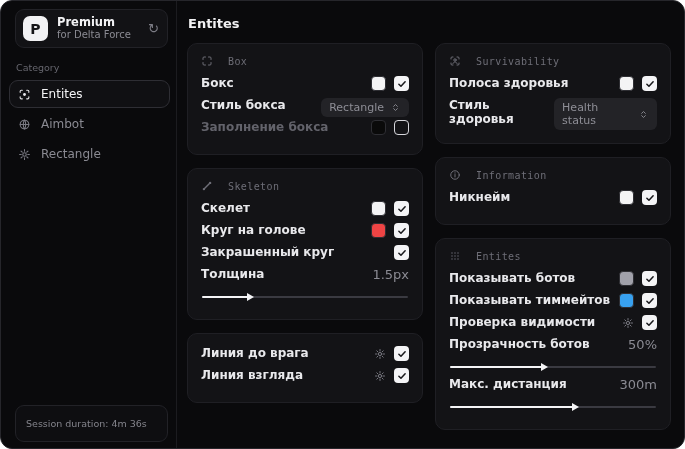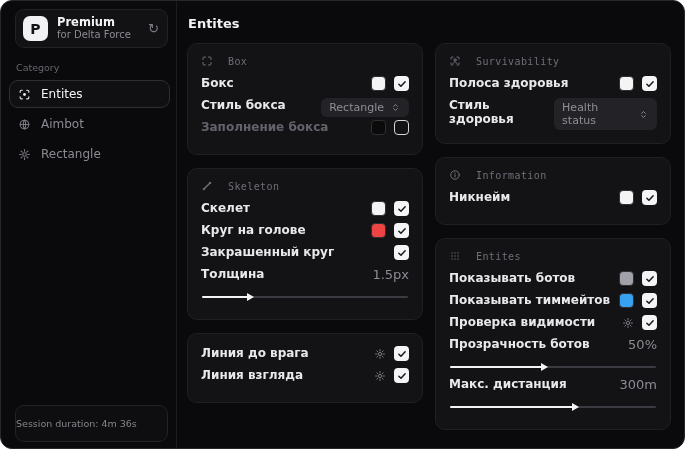--- a/index.html
+++ b/index.html
@@ -16,21 +16,21 @@
   .brand-sub{font-size:10px;color:#8b8b93;}
   .brand-action{color:#7c7c85;display:flex;align-items:center;font-size:13px;cursor:pointer;}
   .category-label{margin:14px 0 4px 15px;font-size:9.5px;color:#66666e;}
   .nav{display:flex;flex-direction:column;padding:2px 6px 0 8px;}
   .nav-item{display:flex;align-items:center;gap:10px;padding:6px 8px;margin:1px 0;border:1px solid transparent;border-radius:9px;
     color:#8a8a92;font-size:12px;cursor:pointer;}
   .nav-item .nicon{display:flex;align-items:center;color:#7a7a83;}
   .nav-item.active{color:#f4f4f6;border-color:#2e2e34;background:#101013;}
   .nav-item.active .nicon{color:#e8e8ec;}
   .session-card{position:absolute;left:14px;right:8px;bottom:6px;border:1px solid #222227;background:#0e0e11;border-radius:9px;
-    padding:12px 0;font-size:9.5px;color:#84848c;}
+    padding:12px 10px;font-size:9.5px;color:#84848c;}
   
   .main{flex:1;padding:13px 15px 0 10px;box-sizing:border-box;}
   .main-title{font-size:13px;font-weight:bold;color:#f2f2f4;margin:2px 0 12px 1px;}
   .columns{display:flex;gap:12px;align-items:flex-start;}
   .col{display:flex;flex-direction:column;gap:13px;width:236px;}
   .card{background:#131316;border:1px solid #1f1f24;border-radius:10px;padding:11px 13px 12px 13px;box-sizing:border-box;width:100%;}
   .card-header{display:flex;align-items:center;gap:15px;color:#6e6e77;font-family:"DejaVu Sans Mono","Liberation Mono",monospace;
     font-size:10px;letter-spacing:.4px;margin-bottom:9px;}
   .card-header .hicon{display:flex;align-items:center;color:#6e6e77;}
   .row{display:flex;align-items:flex-start;justify-content:space-between;min-height:21px;margin:1px 0;}

